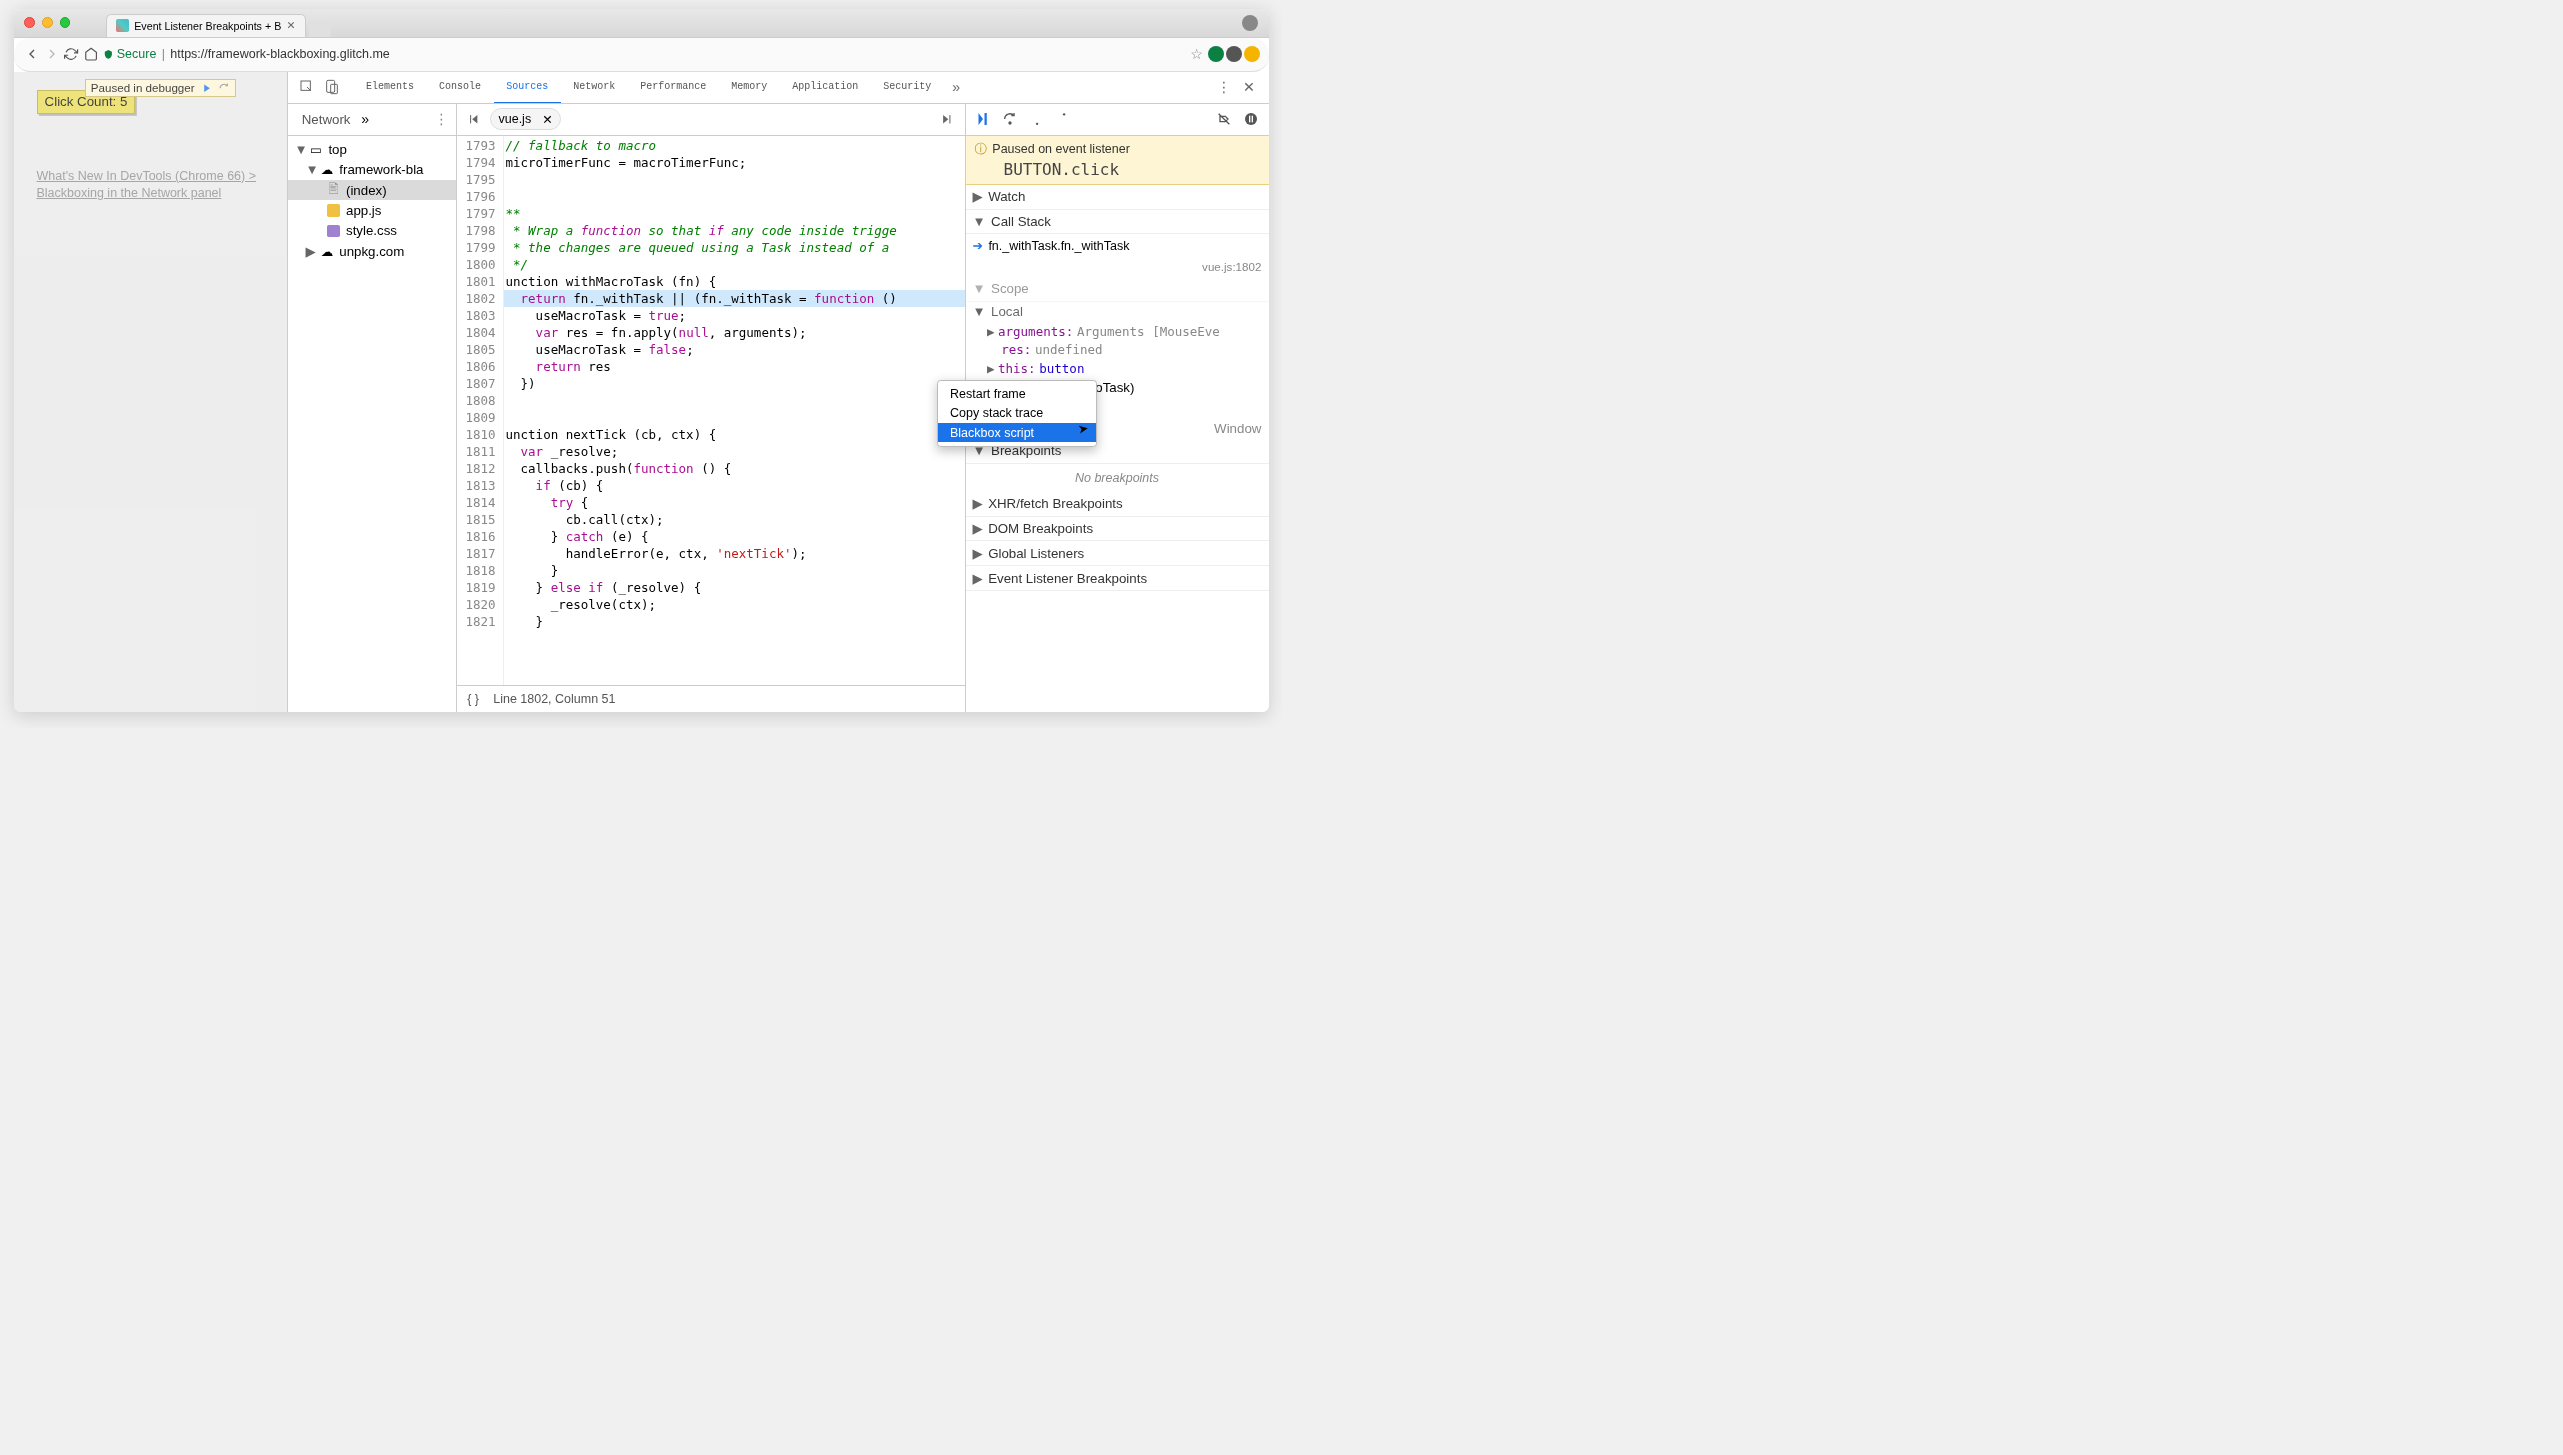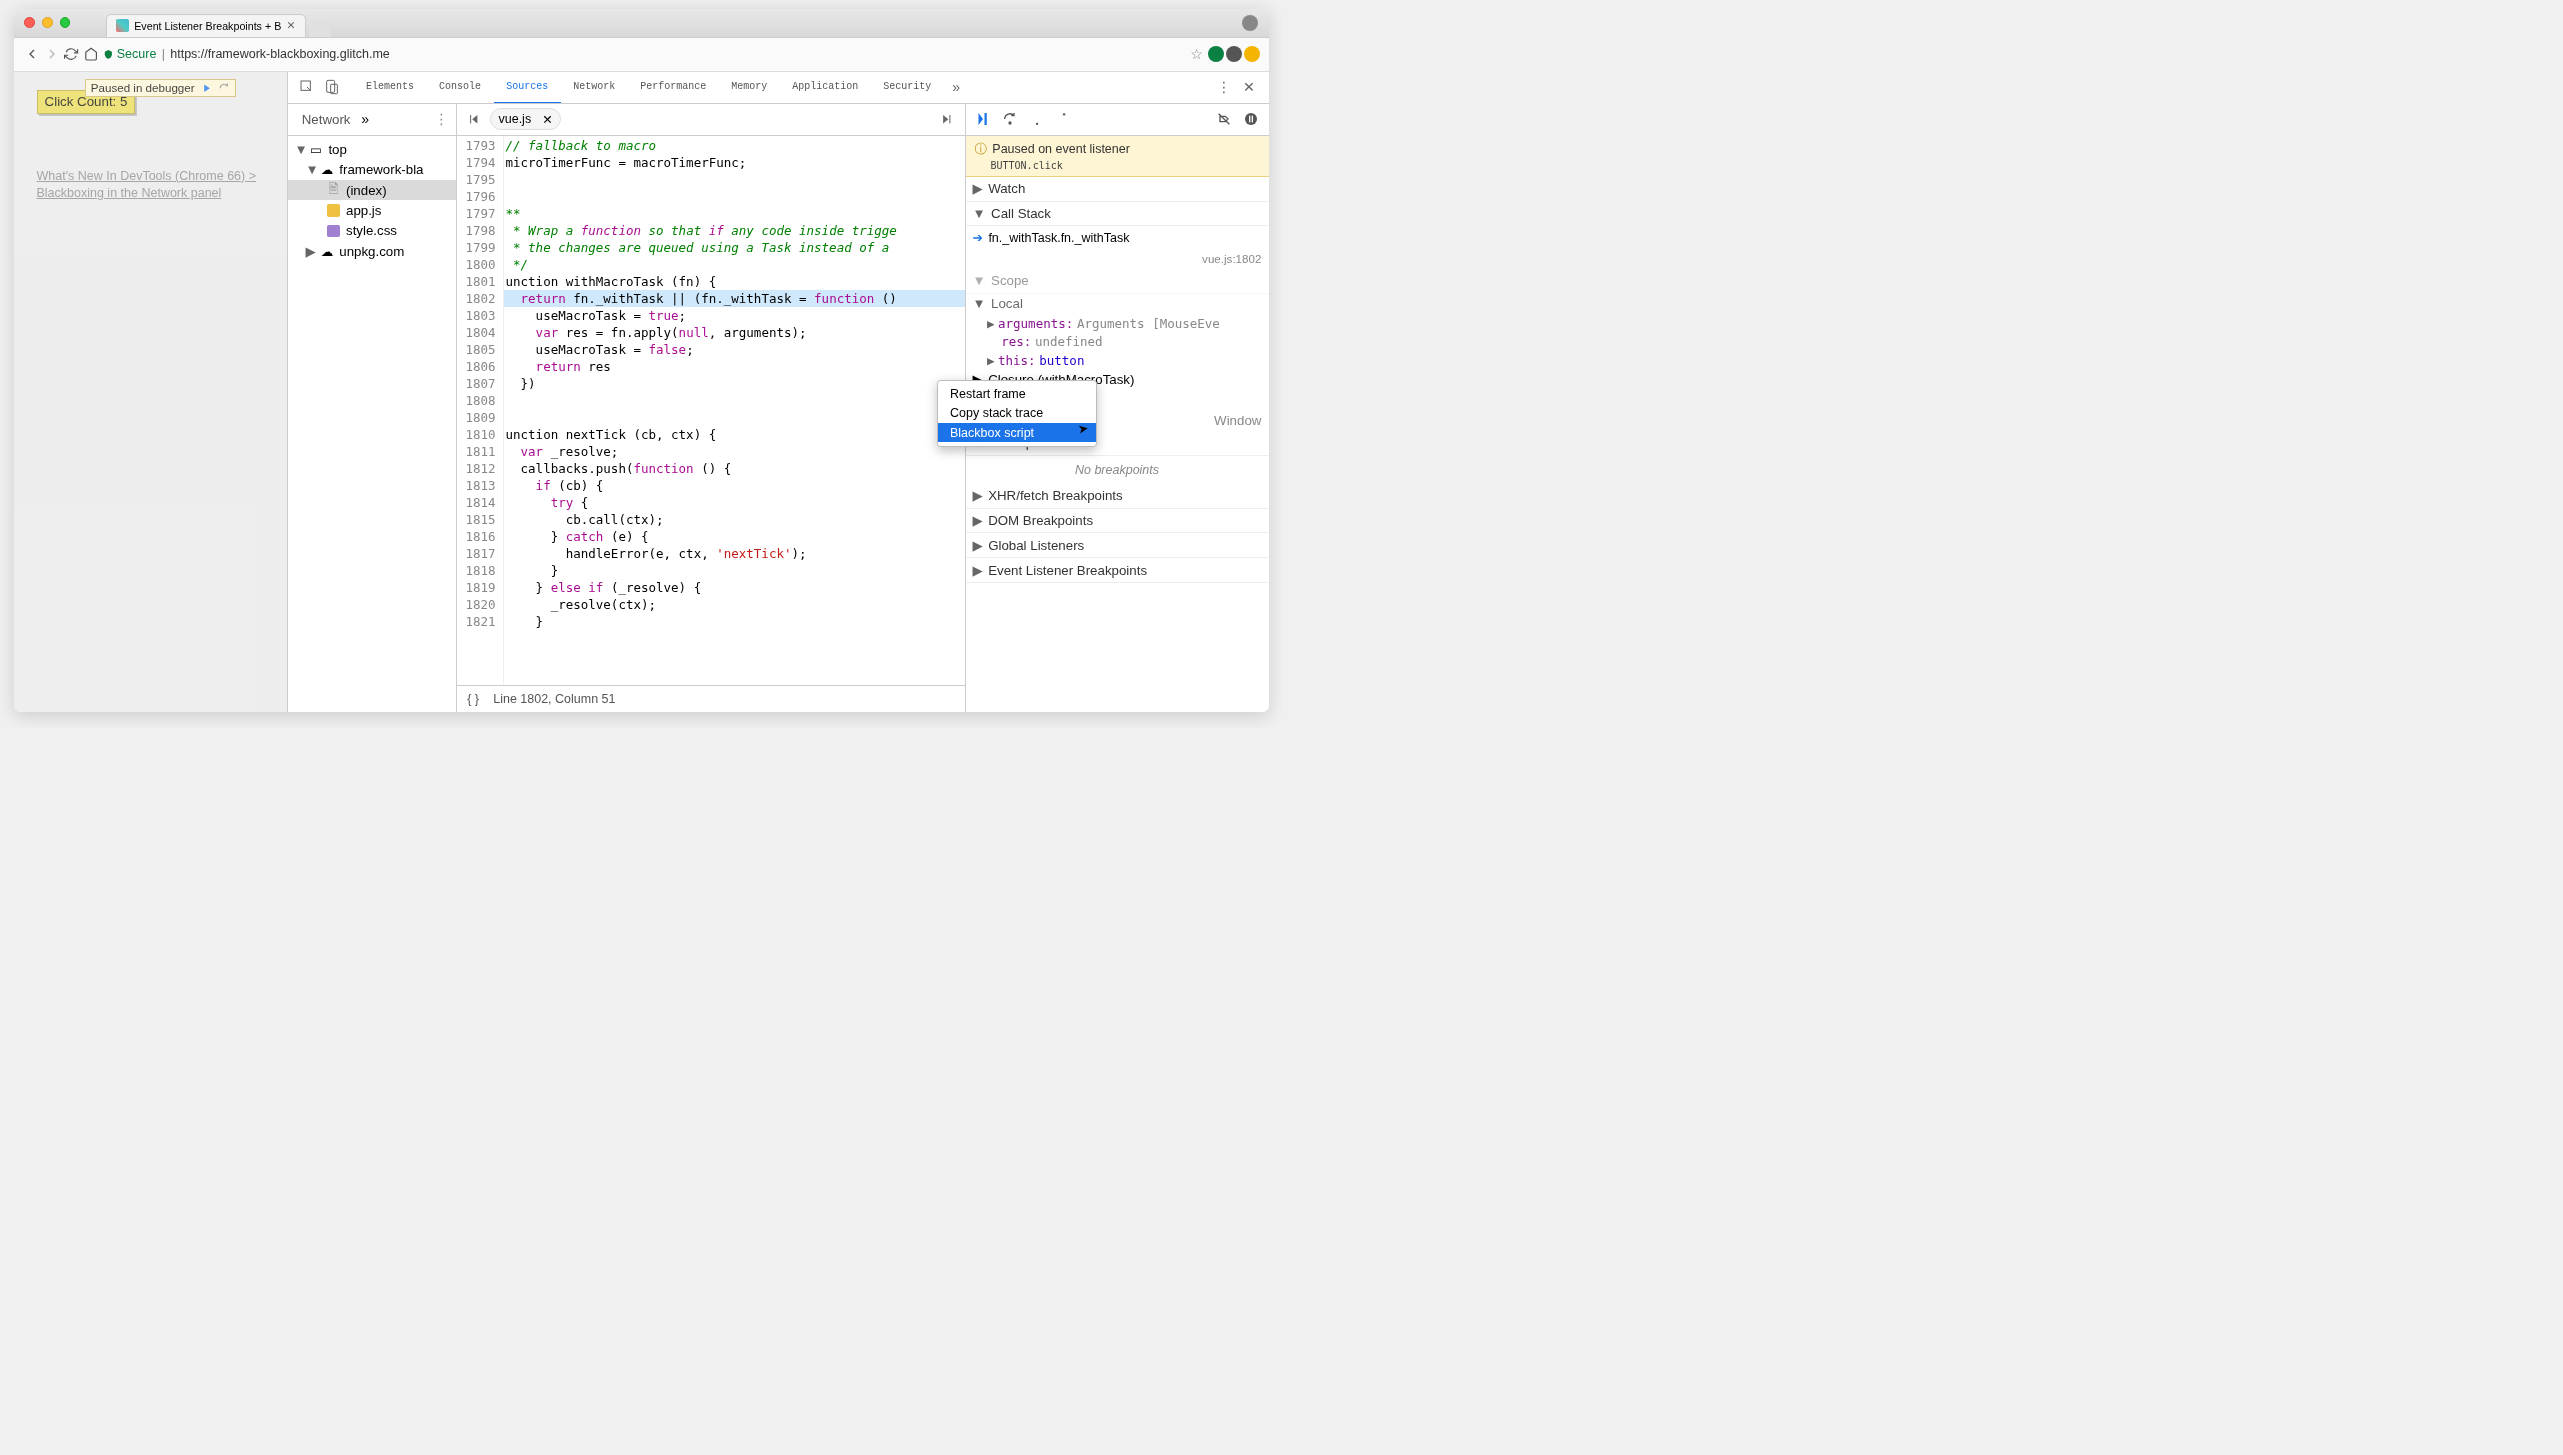--- a/index.html
+++ b/index.html
@@ -12,21 +12,21 @@
 .traffic-light { width: 10.7px; height: 10.7px; border-radius: 50%; }
 .tl-red { background: #ff5f57; border: 0.4px solid #e0443e; }
 .tl-yellow { background: #ffbd2e; border: 0.4px solid #dea123; }
 .tl-green { background: #28c940; border: 0.4px solid #1aab29; }
 .tab { margin-left: 36px; background: #f4f4f4; border-radius: 5.3px 5.3px 0 0; padding: 3.6px 9px; display: flex; align-items: center; gap: 5.3px; font-size: 10.7px; border: 0.9px solid #ccc; border-bottom: none; height: 23px; align-self: flex-end; }
 .favicon { width: 12.5px; height: 12.5px; background: linear-gradient(45deg, #ff6b6b, #4ecdc4, #45b7d1); border-radius: 1.8px; }
 .tab-close { color: #666; cursor: pointer; }
 .new-tab { margin-left: 3.6px; width: 21.4px; height: 16px; background: #e0e0e0; border-radius: 2.7px 2.7px 0 0; align-self: flex-end; }
 .avatar { margin-left: auto; width: 16px; height: 16px; background: #888; border-radius: 50%; }
 
-.urlbar { height: 34px; display: flex; align-items: center; padding: 0 9px; gap: 2px; border-bottom: 0.9px solid #ddd; background: #fafafa; }
+.urlbar { height: 34px; display: flex; align-items: center; padding: 0 9px; gap: 2px; border-bottom: 0.9px solid #ddd; background: #fafafa; border-radius: 16px; }
 .nav-btn { width: 18px; height: 18px; display: flex; align-items: center; justify-content: center; color: #555; cursor: pointer; }
 .url-input { flex: 1; display: flex; align-items: center; gap: 5.3px; font-size: 12.5px; color: #333; }
 .secure-badge { color: #0b8043; display: flex; align-items: center; gap: 3.6px; font-size: 12.5px; }
 .url-host { color: #333; }
 .star { color: #888; }
 .ext-icon { width: 16px; height: 16px; border-radius: 50%; }
 
 .content-area { display: flex; flex: 1; overflow: hidden; position: relative; }
 
 .page-preview { width: 274px; background: #e8e8e8; border-right: 1.8px solid #bbb; padding: 0; position: relative; opacity: 0.75; }
@@ -69,21 +69,21 @@
 .tok-comment { color: #008000; font-style: italic; }
 .tok-keyword { color: #aa0d91; }
 .tok-string { color: #c41a16; }
 .status-bar { height: 27px; border-top: 0.9px solid #ccc; display: flex; align-items: center; padding: 0 10.7px; gap: 14.2px; font-size: 12.5px; color: #555; }
 
 .sources-right { width: 303px; display: flex; flex-direction: column; overflow: hidden; }
 .debug-ctrl { height: 32px; display: flex; align-items: center; gap: 1.8px; border-bottom: 0.9px solid #ccc; padding: 0 5.3px; }
 .debug-btn { width: 25px; height: 25px; display: flex; align-items: center; justify-content: center; cursor: pointer; color: #555; }
 .pause-msg { background: #fdf5d4; border-bottom: 0.9px solid #e8d080; padding: 5.3px 9px; font-size: 12.5px; }
 .pause-msg .title { display: flex; align-items: center; gap: 5.3px; color: #333; }
-.pause-msg .sub { font-family: Menlo, monospace; font-size: 10px; color: #444; margin-left: 16px; margin-top: 1.8px; }
+.pause-msg .sub { font-family: Menlo, monospace; font-size: 16px; color: #444; margin-left: 29px; margin-top: 1.8px; }
 .section-hdr { display: flex; align-items: center; gap: 5.3px; padding: 4.4px 7.1px; font-size: 13.3px; color: #333; border-bottom: 0.9px solid #eee; cursor: pointer; }
 .section-hdr .disc { color: #666; }
 .call-frame { display: flex; align-items: center; padding: 3.6px 7.1px; font-size: 12.5px; gap: 5.3px; }
 .call-frame .arrow { color: #1a73e8; }
 .call-frame .loc { margin-left: auto; color: #888; font-size: 11.6px; }
 .scope { font-family: Menlo, monospace; font-size: 12.5px; }
 .scope-hdr { display: flex; align-items: center; gap: 5.3px; padding: 2.7px 7.1px; font-family: -apple-system, sans-serif; font-size: 13.3px; }
 .scope-var { padding: 1.8px 7.1px 1.8px 21.4px; display: flex; gap: 3.6px; }
 .scope-var .vn { color: #881391; }
 .scope-var .vv { color: #888; }

